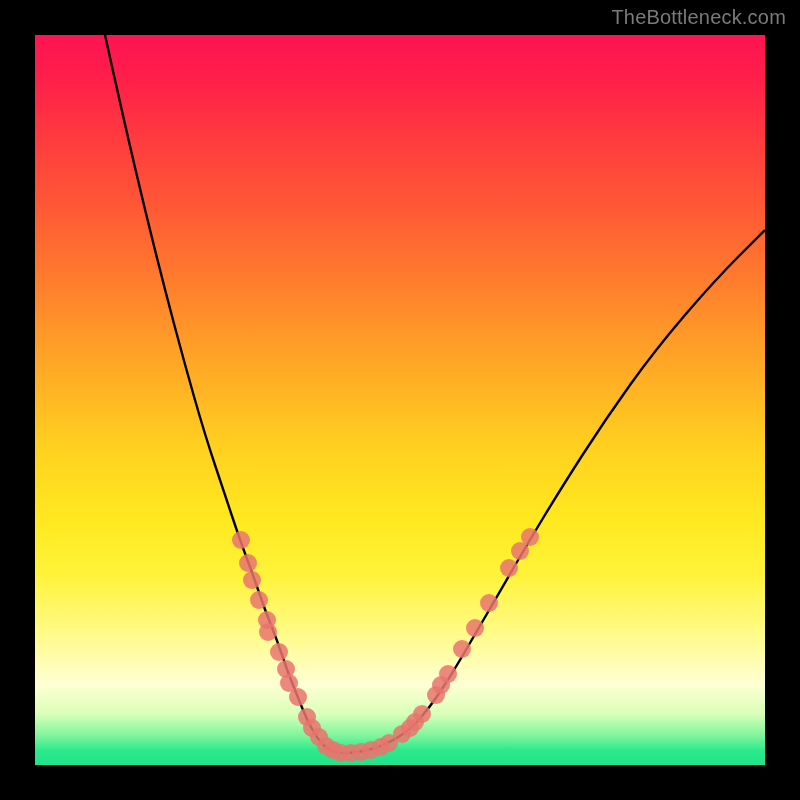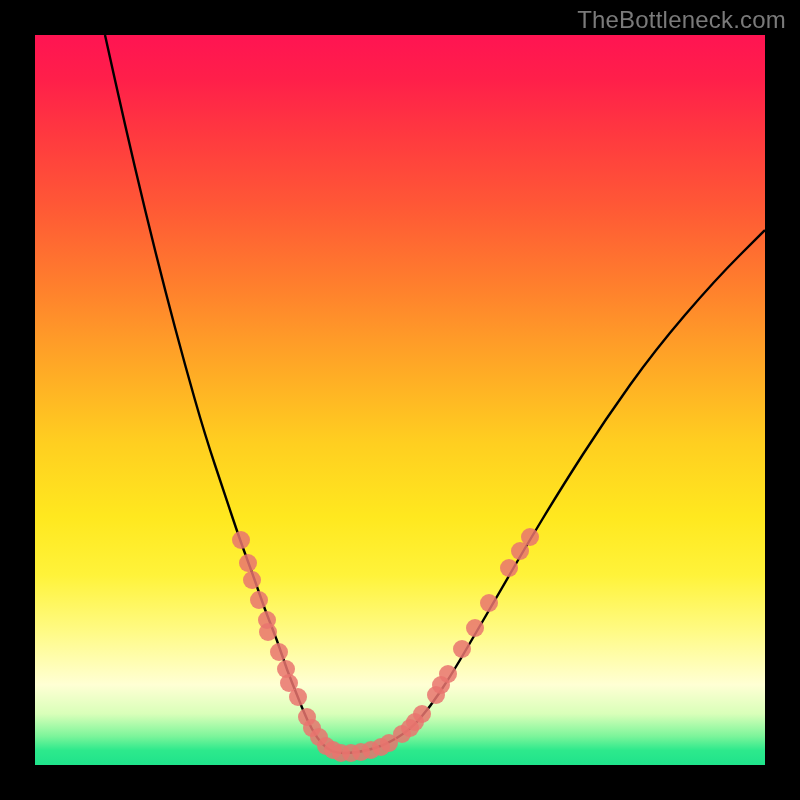--- a/index.html
+++ b/index.html
@@ -42,21 +42,21 @@
       #7ef59b 96%,
       #2de98c 98%,
       #1fe38b 100%
     );
   }
   .watermark {
     position: absolute;
     top: 6px;
     right: 14px;
     color: #7a7a7a;
-    font-size: 24px;
+    font-size: 20px;
     letter-spacing: 0.2px;
   }
   svg.curve {
     position: absolute;
     top: 0; left: 0;
     width: 730px;
     height: 730px;
   }
   .dot {
     fill: #e9746f;

